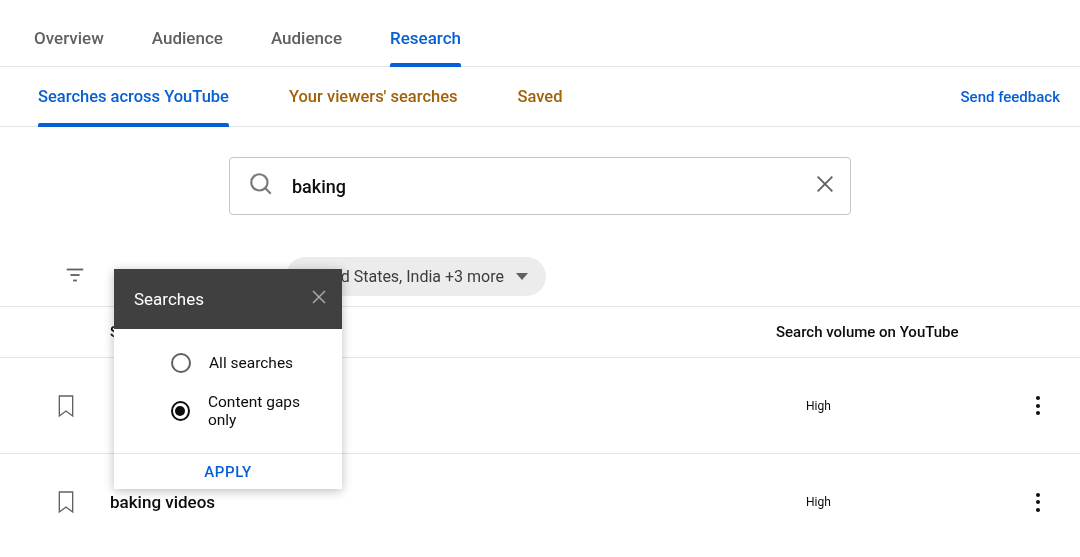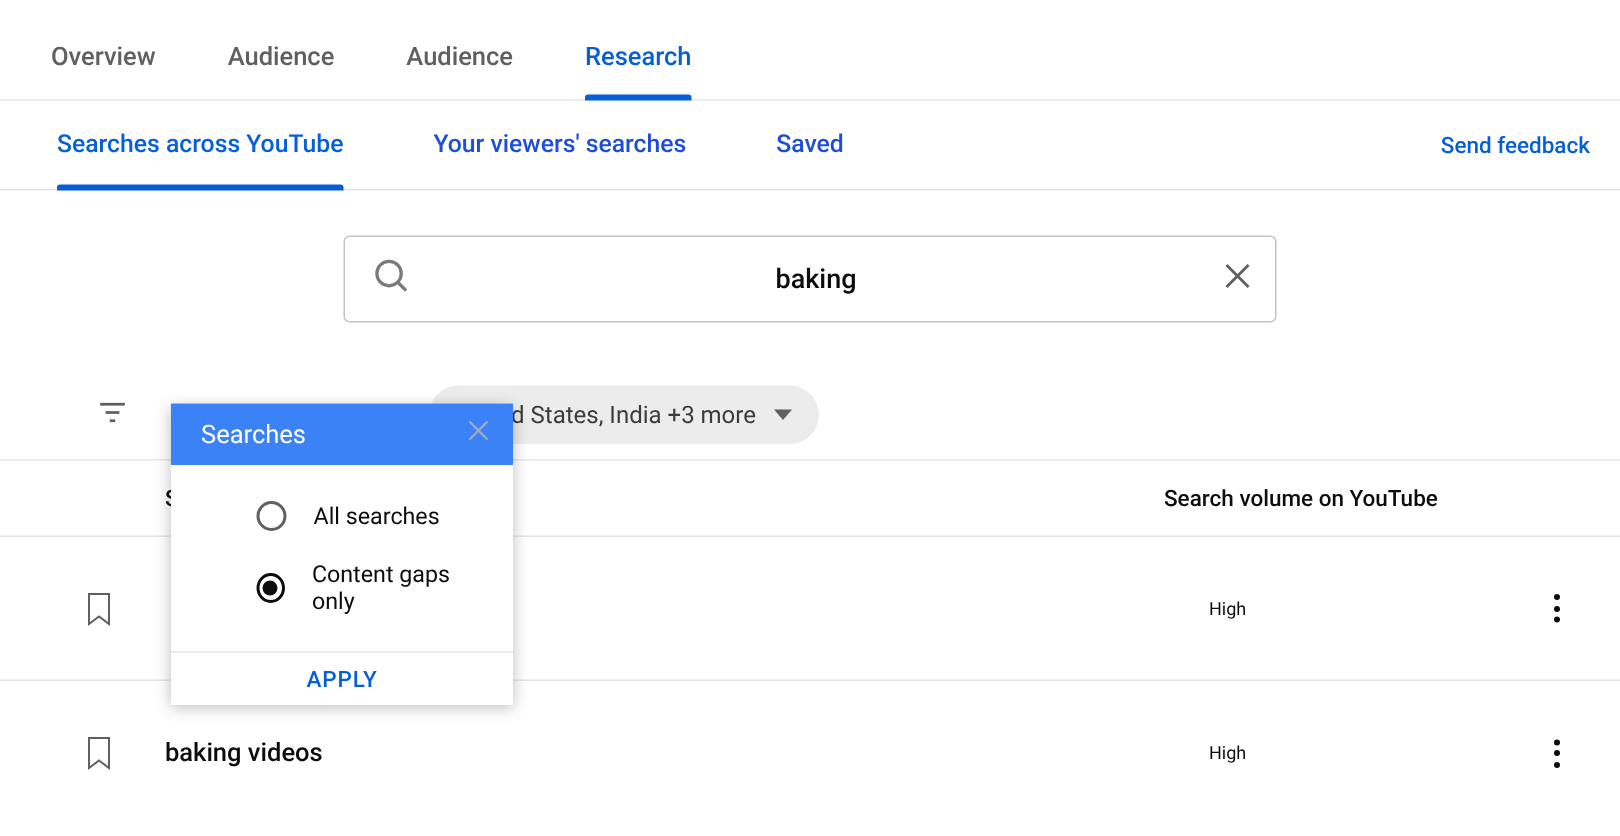--- a/index.html
+++ b/index.html
@@ -5,29 +5,29 @@
     * { box-sizing: border-box; margin: 0; padding: 0; font-family: Roboto, Arial, sans-serif; }
     body { width: 1080px; height: 557px; background: #fff; color: #0d0d0d; position: relative; }
     
     .main-tabs { display: flex; gap: 48px; padding: 0 34px; border-bottom: 1px solid #e5e5e5; text-align: right; }
     .main-tab { font-size: 17px; font-weight: 500; color: #606060; padding: 28px 0 18px; cursor: pointer; position: relative; }
     .main-tab.active { color: #065fd4; }
     .main-tab.active::after { content: ''; position: absolute; bottom: -1px; left: 0; right: 0; height: 4px; background: #065fd4; border-radius: 2px 2px 0 0; }
     
     .sub-tabs-row { display: flex; justify-content: space-between; align-items: center; padding: 0 20px 0 38px; border-bottom: 1px solid #e5e5e5; }
     .sub-tabs { display: flex; gap: 60px; }
-    .sub-tab { font-size: 16.5px; font-weight: 500; color: #1d4ed8; padding: 20px 0; cursor: pointer; position: relative; }
+    .sub-tab { font-size: 16.5px; font-weight: 500; color: #a16207; padding: 20px 0; cursor: pointer; position: relative; }
     .sub-tab.active { color: #065fd4; }
     .sub-tab.active::after { content: ''; position: absolute; bottom: -1px; left: 0; right: 0; height: 4px; background: #065fd4; border-radius: 2px 2px 0 0; }
     .feedback-link { font-size: 15px; font-weight: 500; color: #065fd4; cursor: pointer; }
     
     .search-wrap { display: flex; justify-content: center; padding: 30px 0 32px; }
     .search-box { width: 622px; height: 58px; border: 1px solid #c4c4c4; border-radius: 4px; display: flex; align-items: center; padding: 0 14px 0 18px; gap: 18px; }
     .search-icon svg { width: 26px; height: 26px; stroke: #7a7a7a; fill: none; stroke-width: 2; }
-    .search-input { flex: 1; font-size: 18px; font-weight: 500; color: #0d0d0d; border: none; outline: none; text-align: center; }
+    .search-input { flex: 1; font-size: 18px; font-weight: 500; color: #0d0d0d; border: none; outline: none; }
     .clear-icon svg { width: 22px; height: 22px; stroke: #606060; stroke-width: 2; cursor: pointer; }
     
     .filters-row { display: flex; align-items: center; gap: 20px; padding: 8px 38px 8px 64px; border-bottom: 1px solid #e5e5e5; height: 60px; }
     .filter-icon svg { width: 22px; height: 22px; stroke: #606060; fill: none; stroke-width: 2; }
     .chip { background: #ececec; border-radius: 24px; padding: 10px 18px; display: inline-flex; align-items: center; gap: 12px; font-size: 16px; color: #3c3c3c; cursor: pointer; }
     .chip .chevron { width: 0; height: 0; border-left: 6px solid transparent; border-right: 6px solid transparent; border-top: 7px solid #606060; }
     .chip.hidden-chip { visibility: hidden; }
     .chip-country { margin-left: 34px; }
     
     .header-row { display: flex; align-items: flex-end; padding: 16px 74px 16px 110px; border-bottom: 1px solid #e5e5e5; font-size: 15px; font-weight: 500; color: #0d0d0d; }
@@ -36,21 +36,21 @@
     
     .result-row { display: flex; align-items: center; padding: 0 20px 0 48px; height: 96px; border-bottom: 1px solid #e5e5e5; }
     .bookmark-icon { width: 36px; display: flex; justify-content: center; }
     .bookmark-icon svg { width: 20px; height: 24px; stroke: #606060; fill: none; stroke-width: 1.6; }
     .result-term { flex: 1; font-size: 17px; font-weight: 500; color: #0d0d0d; padding-left: 26px; }
     .result-vol { width: 210px; font-size: 12px; color: #0d0d0d; }
     .more-icon { width: 44px; display: flex; flex-direction: column; align-items: center; gap: 3.5px; cursor: pointer; }
     .more-icon span { width: 4px; height: 4px; background: #0d0d0d; border-radius: 50%; }
     
     .popup { position: absolute; top: 269px; left: 114px; width: 228px; background: #fff; box-shadow: 0 2px 10px rgba(0,0,0,0.26); z-index: 10; }
-    .popup-header { background: #3b82f6; color: #fff; height: 41px; display: flex; align-items: center; justify-content: space-between; padding: 0 14px 0 20px; font-size: 17px; font-weight: 400; }
+    .popup-header { background: #404040; color: #fff; height: 60px; display: flex; align-items: center; justify-content: space-between; padding: 0 14px 0 20px; font-size: 17px; font-weight: 400; }
     .popup-header .close-x svg { width: 18px; height: 18px; stroke: #aaa; stroke-width: 2; cursor: pointer; }
     .popup-body { padding: 14px 0; }
     .radio-row { display: flex; align-items: center; gap: 18px; padding: 10px 18px; cursor: pointer; margin-left: 39px; }
     .radio { width: 20px; height: 20px; border: 2px solid #606060; border-radius: 50%; display: flex; align-items: center; justify-content: center; }
     .radio.selected { border-color: #0d0d0d; }
     .radio.selected::after { content: ''; width: 10px; height: 10px; background: #0d0d0d; border-radius: 50%; }
     .radio-label { font-size: 15.5px; color: #0d0d0d; }
     .popup-footer { border-top: 1px solid #e5e5e5; padding: 8px 0; text-align: center; }
     .apply-btn { font-size: 15px; font-weight: 500; color: #065fd4; letter-spacing: 0.6px; cursor: pointer; background: none; border: none; }
 

